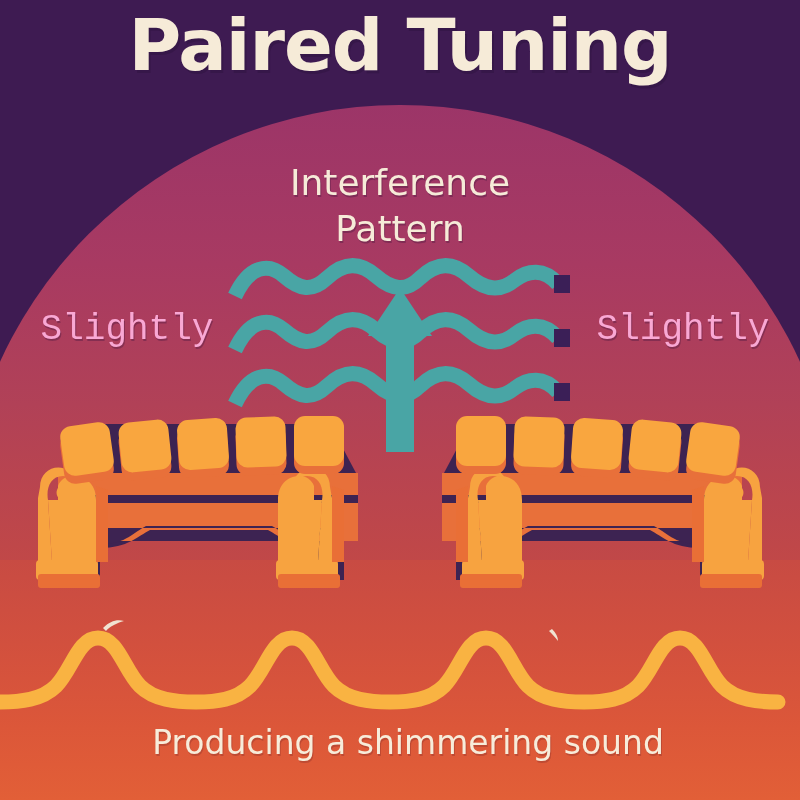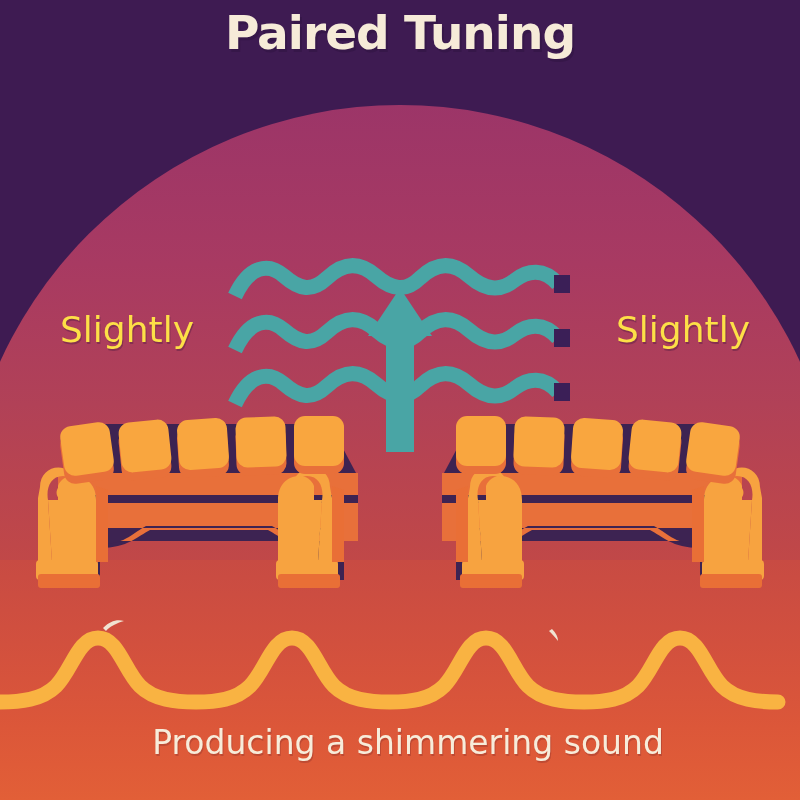--- a/index.html
+++ b/index.html
@@ -69,45 +69,46 @@
   }
 
   
   .title {
     position: absolute;
     left: 0;
     top: 8px;
     width: 800px;
     text-align: center;
     color: #f6ebd8;
-    font-size: 47px;
+    font-size: 72px;
     font-weight: 700;
     letter-spacing: -1px;
     line-height: 1.05;
     text-shadow: 2px 3px 0 rgba(40,15,55,0.33);
   }
   .interference-label {
     position: absolute;
     left: 190px;
     top: 160px;
     width: 420px;
     text-align: center;
     color: #f6ebd8;
     font-size: 36px;
     font-weight: 500;
     line-height: 1.28;
     text-shadow: 1px 2px 0 rgba(60,20,60,0.35);
   }
   .side-label {
     position: absolute;
-    color: #fde047;
+    color: #f9a8d4;
     font-size: 36px;
     font-weight: 500;
     line-height: 1.25;
     text-shadow: 1px 2px 0 rgba(60,20,60,0.35);
+    font-family: Liberation Mono, monospace;
   }
   .side-label.left {
     left: 22px;
     top: 307px;
     width: 210px;
     text-align: center;
   }
   .side-label.right {
     left: 578px;
     top: 307px;
@@ -306,20 +307,24 @@
              C 506,638 512,670 528,686 C 542,700 564,702 584,702
              C 604,702 624,700 638,686 C 654,670 660,638 680,638
              C 700,638 706,670 722,686 C 736,700 758,702 778,702" fill="none" stroke="#f9b342" stroke-width="15" stroke-linecap="round"></path>
 
     <path d="M 103,628 C 110,621 117,619 124,621 C 117,623 109,627 106,631 Z" fill="#f0e4d2"></path>
     <path d="M 552,629 C 556,633 558,637 558,641 C 555,637 551,633 549,631 Z" fill="#f0e4d2"></path>
   </svg>
 
   <div class="title">Paired Tuning</div>
 
+  <div class="interference-label">
+    <div>Interference</div>
+    <div>Pattern</div>
+  </div>
 
   <div class="side-label left">
     <div>Slightly</div>
   </div>
 
   <div class="side-label right">
     <div>Slightly</div>
   </div>
 
   <div class="caption">Producing a shimmering sound</div>

